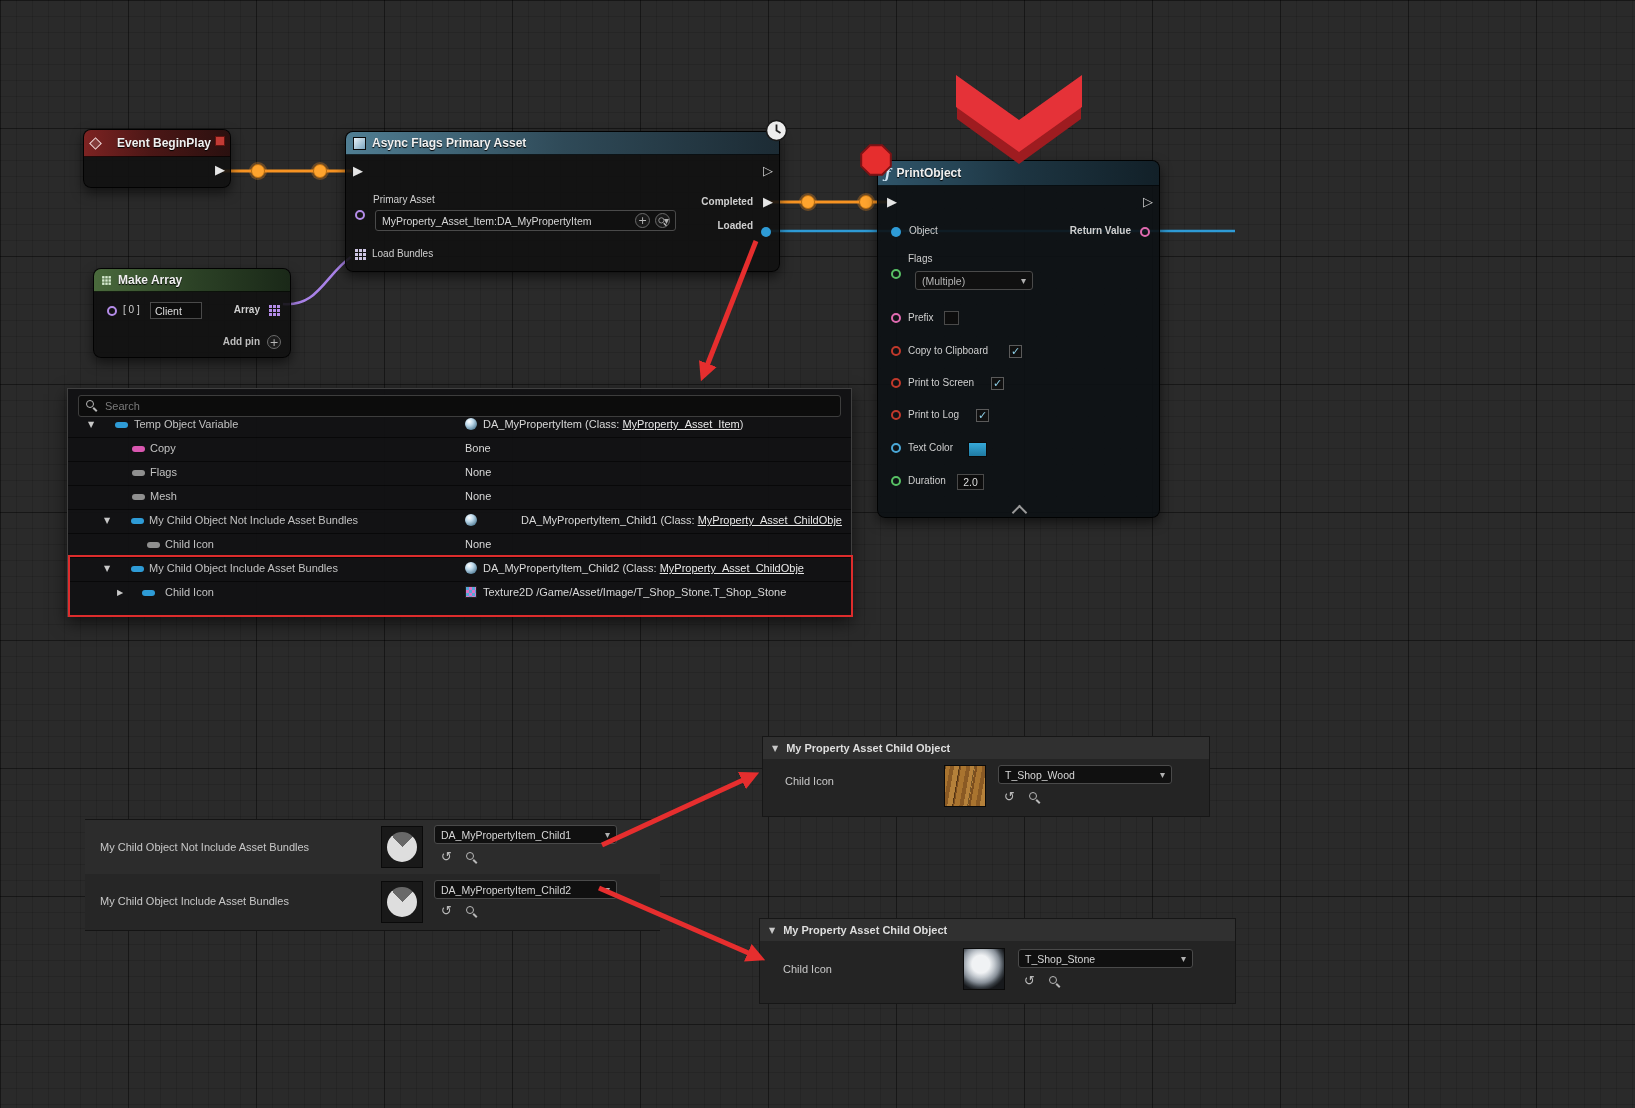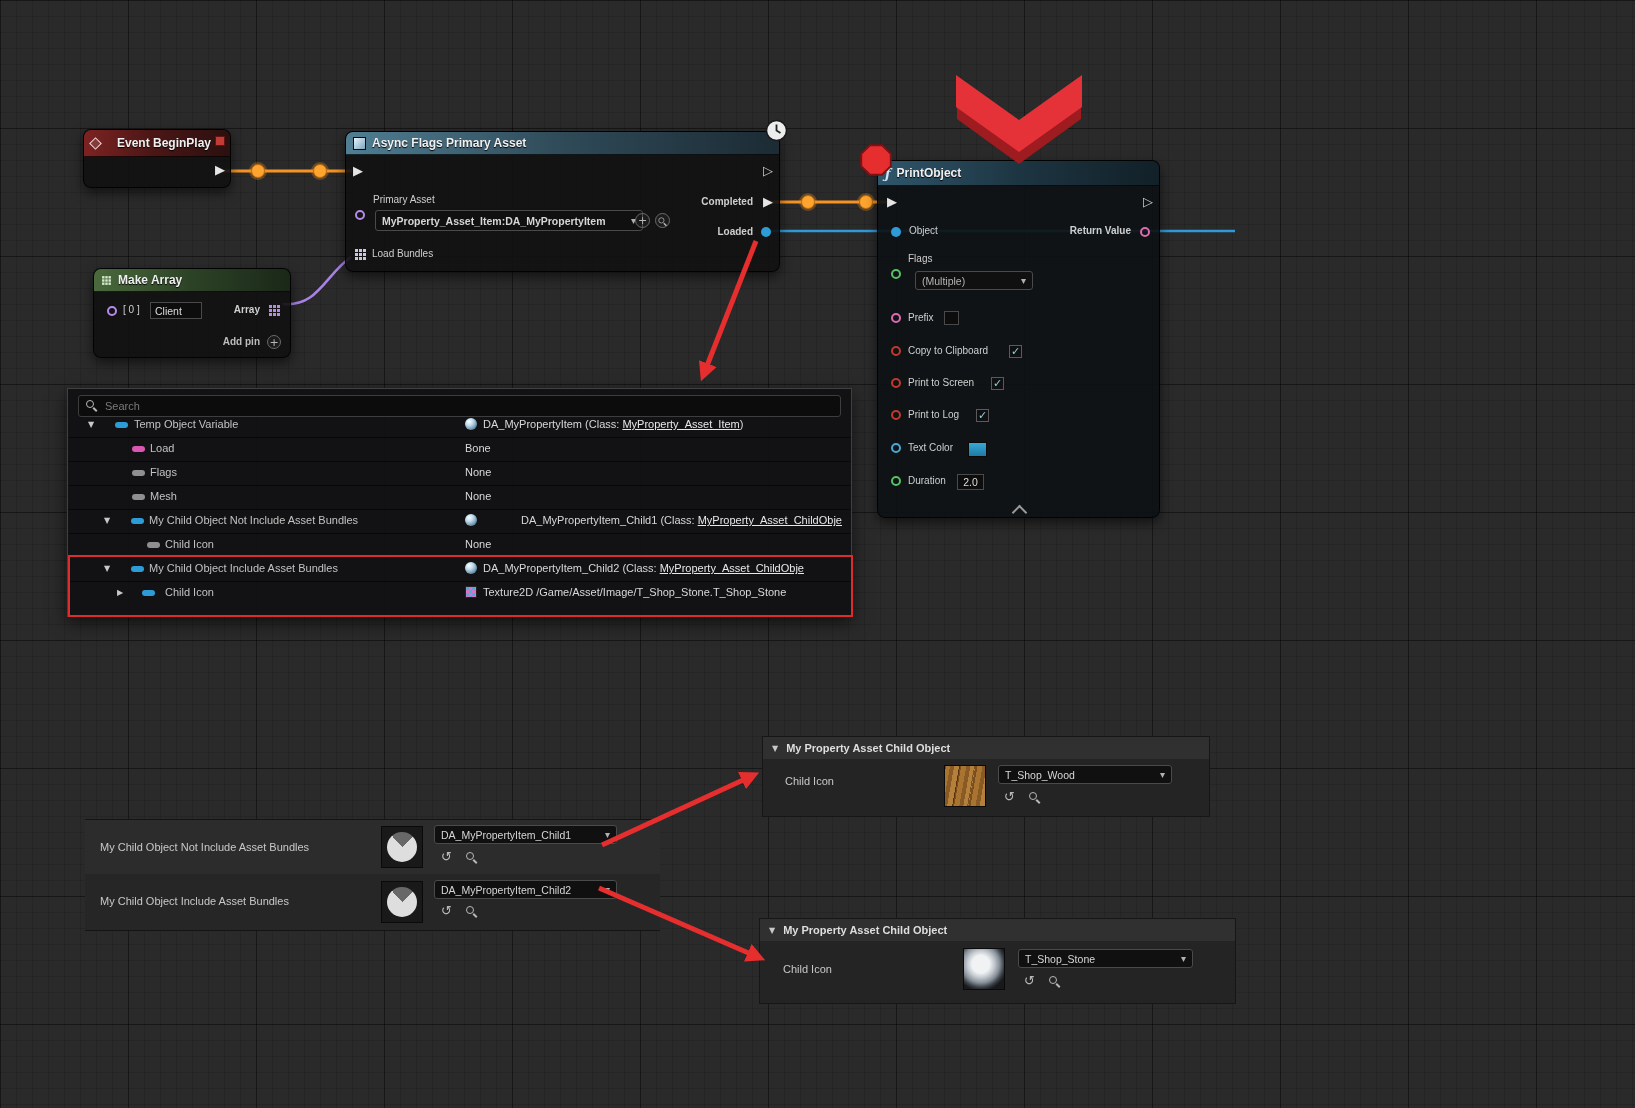--- a/index.html
+++ b/index.html
@@ -135,33 +135,33 @@
     <div class="latent-clock" style="right:-9px;top:-13px;">
       <svg width="23" height="23" viewBox="0 0 23 23">
           <circle cx="11.5" cy="11.5" r="10" fill="#ededed" stroke="#1a1a1a" stroke-width="1.5"></circle>
           <path d="M11.5 5.5 V11.5 L15.5 14" fill="none" stroke="#222" stroke-width="1.8"></path>
         </svg>
     </div>
     <span class="exec" style="left:7px;top:32px;">▶</span>
     <span class="exec" style="right:6px;top:32px;color:#cfcfcf;">▷</span>
     <span class="lbl" style="left:27px;top:62px;">Primary Asset</span>
     <span class="pin hollow" style="left:9px;top:78px;color:#b48ce8;"></span>
-    <div class="dd" style="left:29px;top:78px;width:268px;height:21px;font-weight:bold;">
+    <div class="dd" style="left:29px;top:78px;width:301px;height:21px;">
       <span class="ddtxt">MyProperty_Asset_Item:DA_MyPropertyItem</span>
       <span class="ddchev">▾</span>
     </div>
     <div class="minibtn" style="left:289px;top:81px;">
         <span>+</span>
       </div>
     <div class="minibtn" style="left:309px;top:81px;">
         <span class="mag" style="transform:scale(.75);margin-top:2px;"></span>
       </div>
     <span class="lbl rlbl" style="right:26px;top:64px;">Completed</span>
     <span class="exec" style="right:6px;top:63px;">▶</span>
-    <span class="lbl rlbl" style="right:26px;top:94px;">Loaded</span>
+    <span class="lbl rlbl" style="right:26px;top:88px;">Loaded</span>
     <span class="pin fill" style="right:8px;top:95px;color:#2e9bd6;"></span>
     <span class="gridpin" style="left:9px;top:117px;color:#cdc5e2;"></span>
     <span class="lbl" style="left:26px;top:116px;">Load Bundles</span>
   </div>
 
   <div class="node" style="left:93px;top:268px;width:196px;height:88px;">
     <div class="nhdr hdr-green" style="height:22px;">
       <span class="gridpin" style="position:relative;color:#d6ead0;transform:scale(.8);"></span>
       <span class="ttl">Make Array</span>
     </div>
@@ -227,21 +227,21 @@
     </div>
     <div class="wrow" style="top:24px;">
       <span class="exp" style="left:20px;">▼</span>
       <span class="pill" style="left:47px;background:#2e9bd6;"></span>
       <span class="wlabel" style="left:66px;">Temp Object Variable</span>
       <span class="sphere" style="left:397px;top:5px;"></span>
       <span class="wval" style="left:415px;"><span>DA_MyPropertyItem (Class: </span><span class="wlink">MyProperty_Asset_Item</span><span>)</span></span>
     </div>
     <div class="wrow" style="top:48px;">
       <span class="pill" style="left:64px;background:#d957b0;"></span>
-      <span class="wlabel" style="left:82px;">Load</span>
+      <span class="wlabel" style="left:82px;">Copy</span>
       <span class="wval" style="left:397px;"><span>Bone</span></span>
     </div>
     <div class="wrow" style="top:72px;">
       <span class="pill" style="left:64px;background:#8f8f8f;"></span>
       <span class="wlabel" style="left:82px;">Flags</span>
       <span class="wval" style="left:397px;"><span>None</span></span>
     </div>
     <div class="wrow" style="top:96px;">
       <span class="pill" style="left:64px;background:#8f8f8f;"></span>
       <span class="wlabel" style="left:82px;">Mesh</span>

